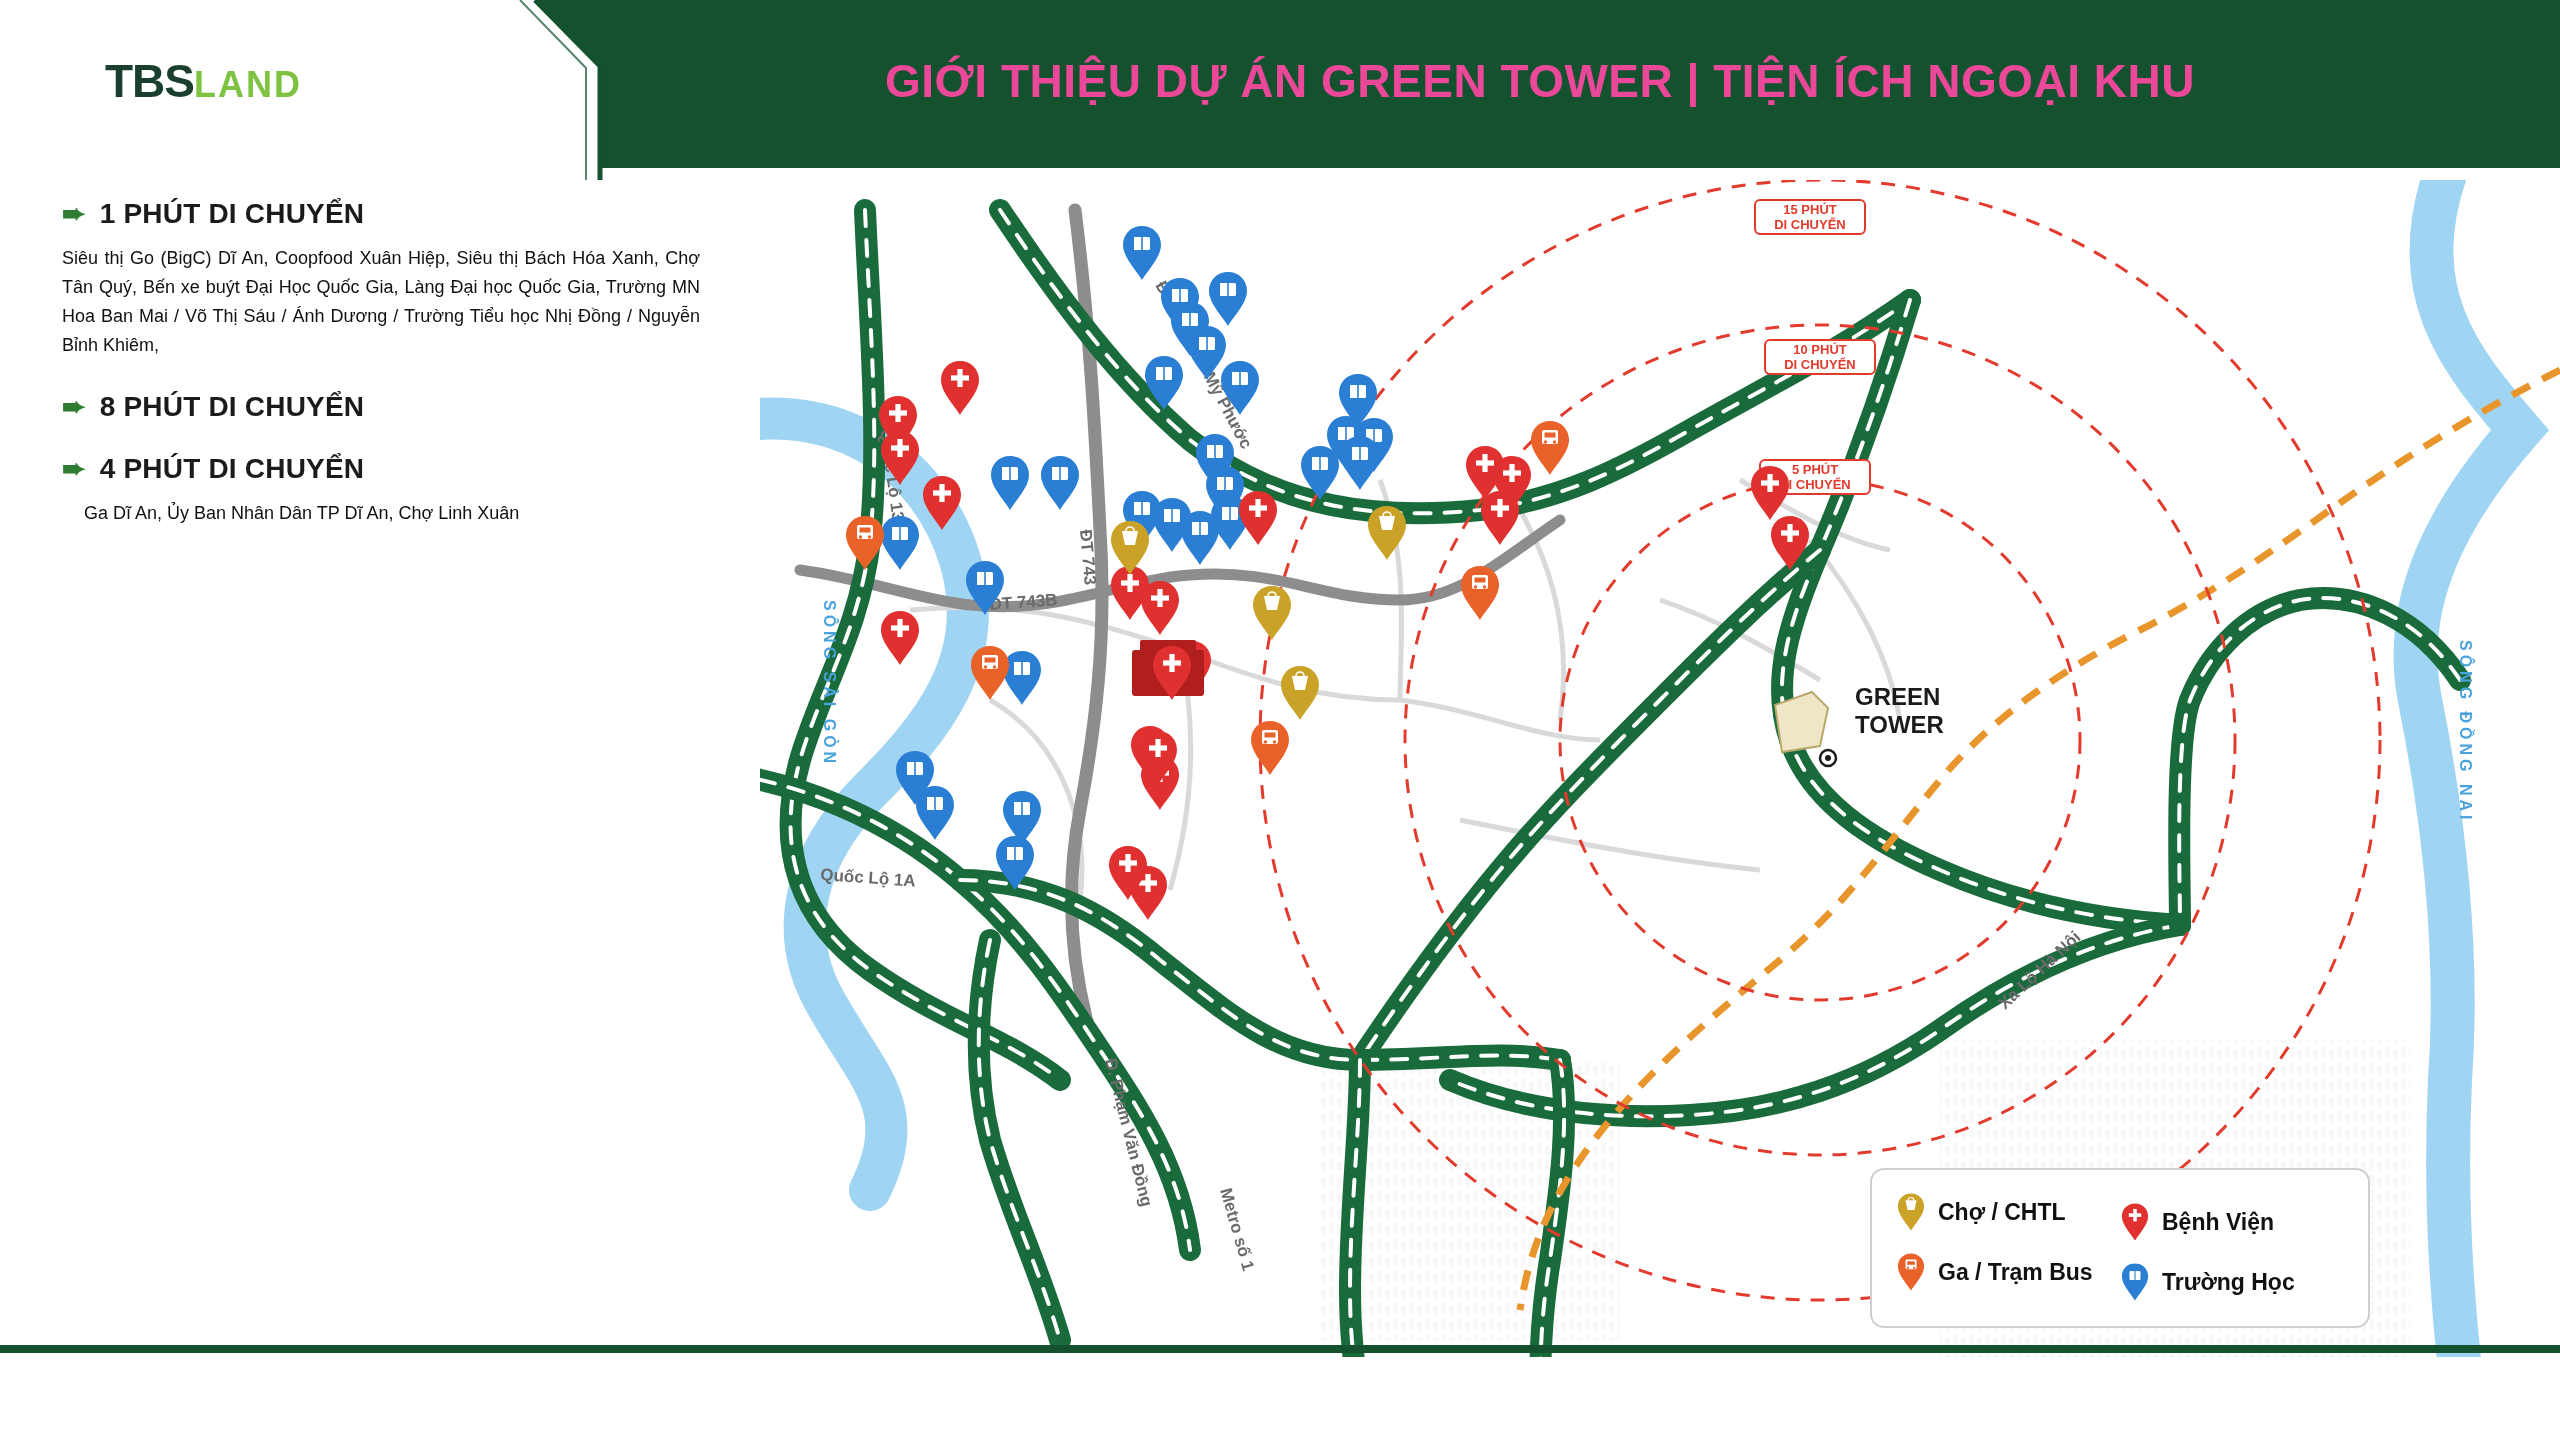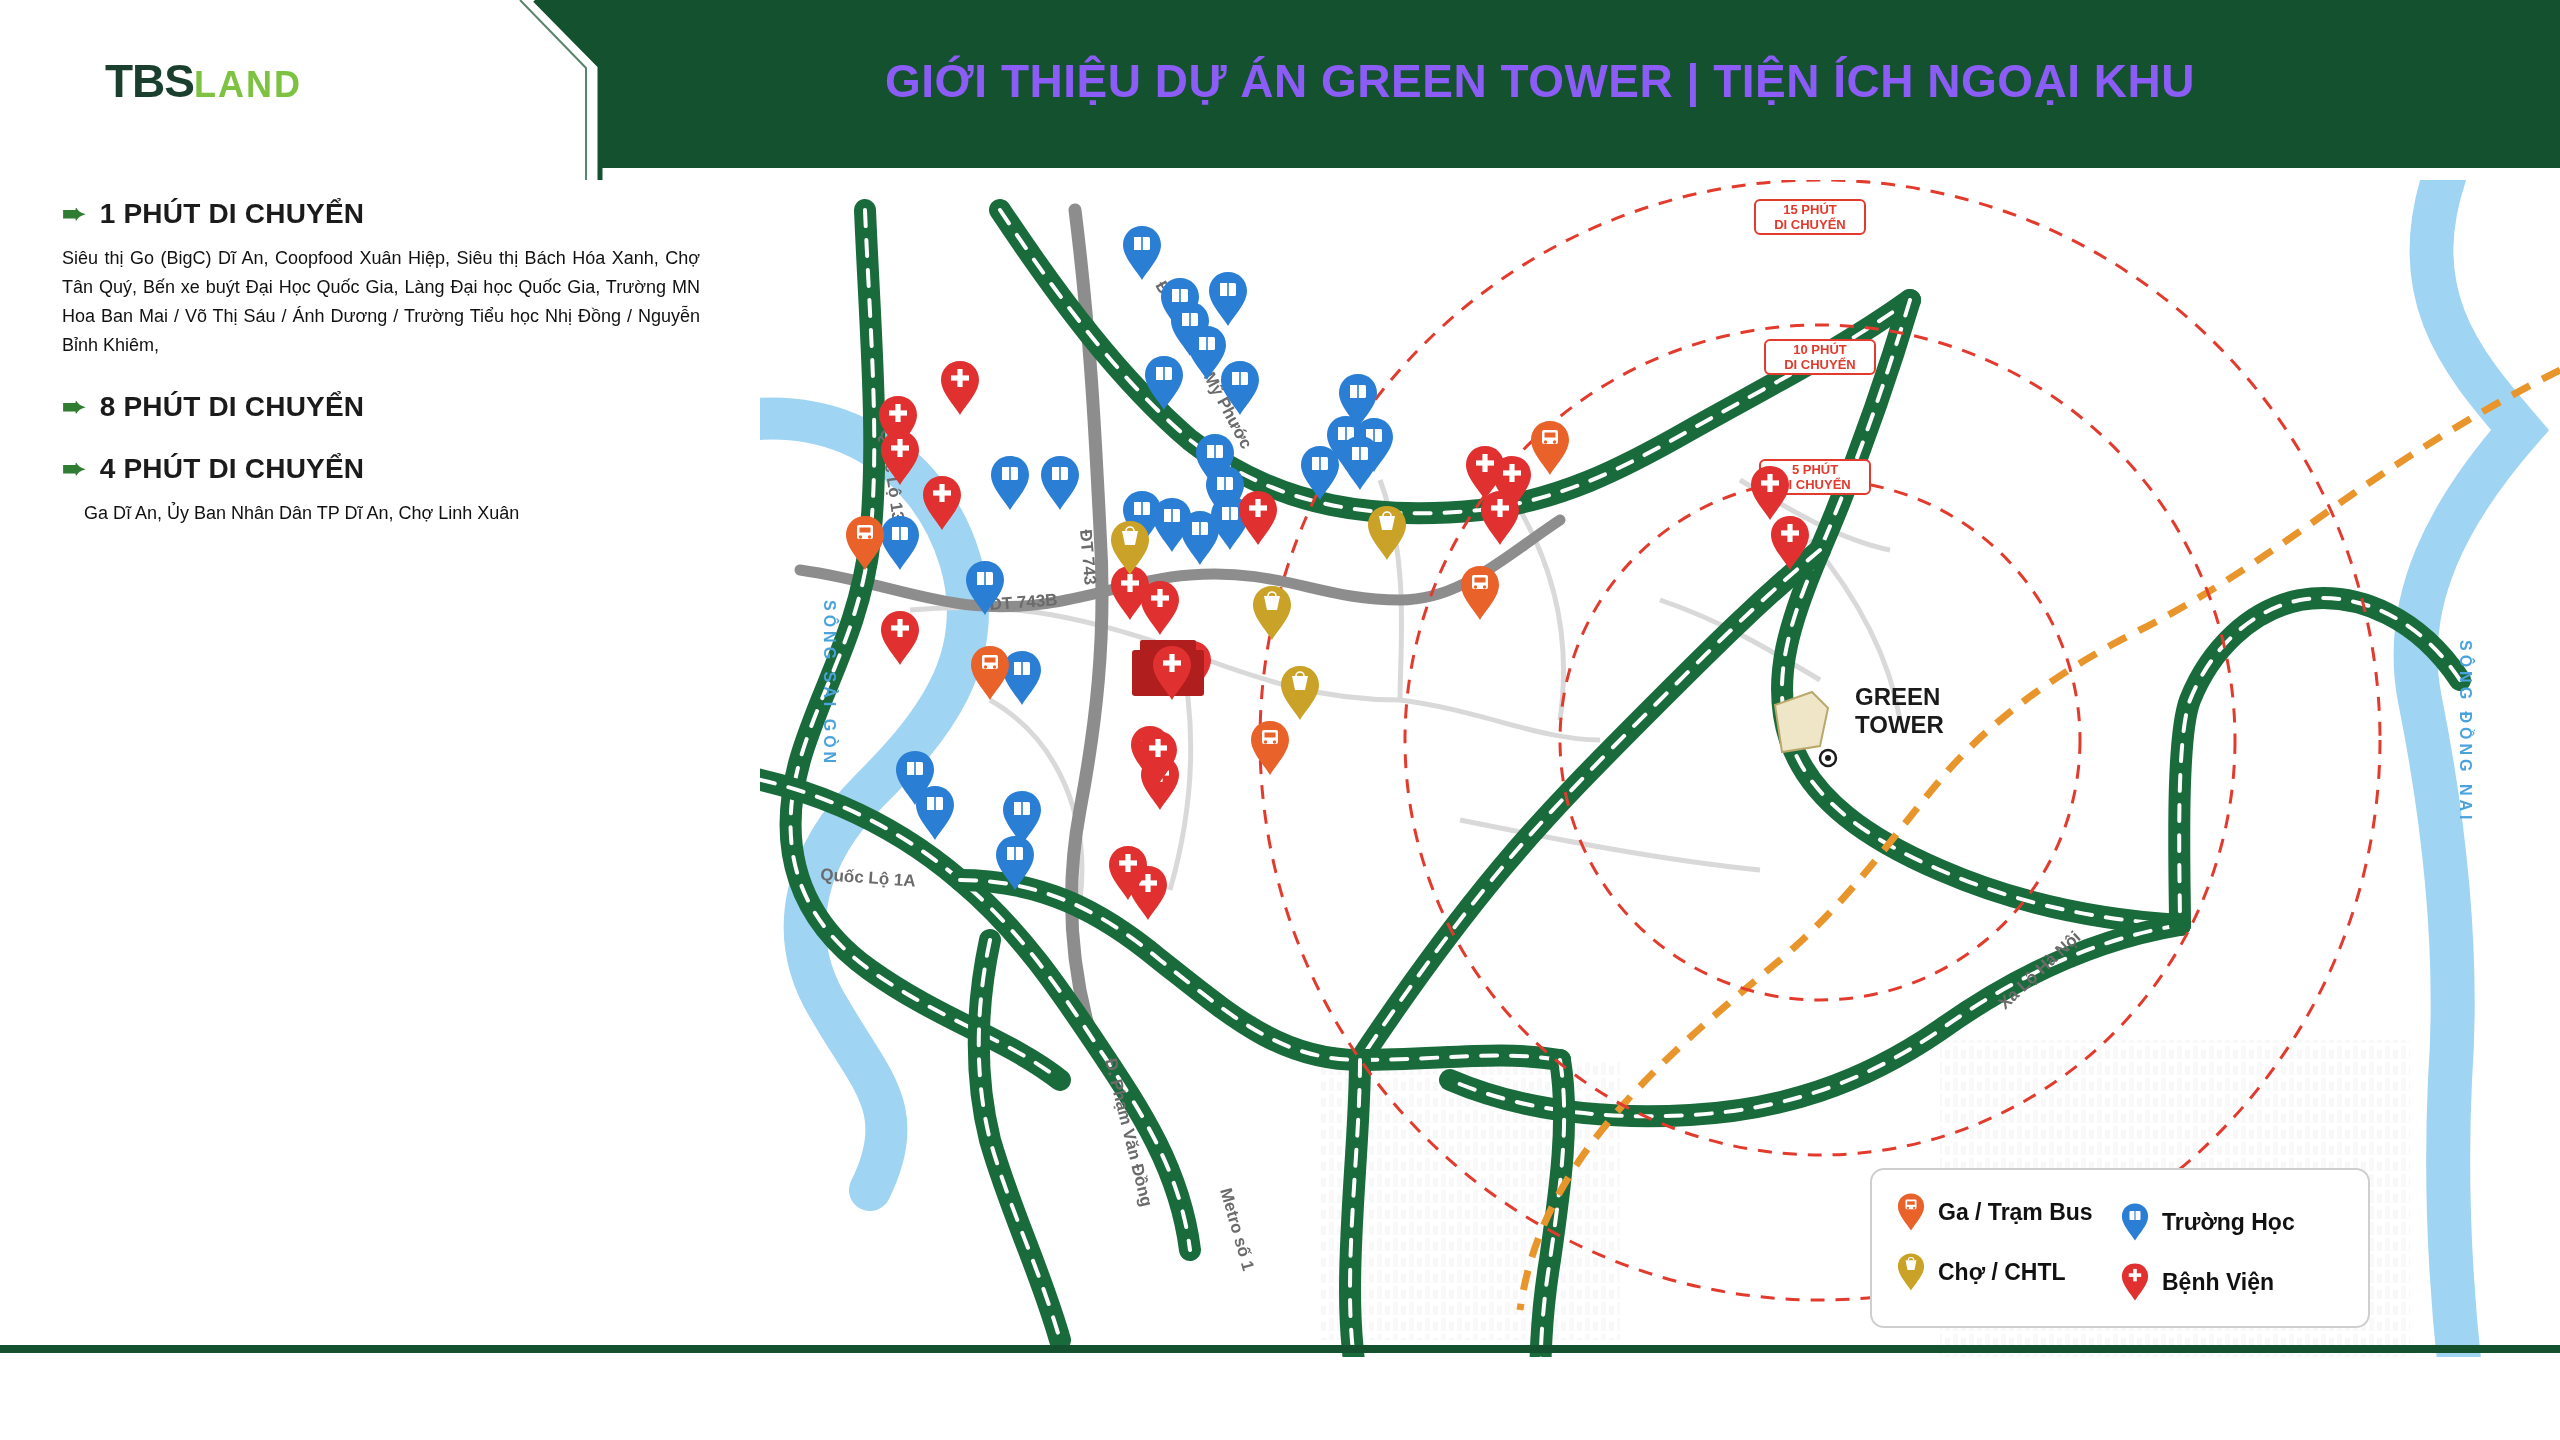--- a/index.html
+++ b/index.html
@@ -44,21 +44,21 @@
   #logo {
     position: absolute; left: 105px; top: 58px;
     font-size: 46px; font-weight: bold; letter-spacing: -1px;
     line-height: 1;
   }
   #logo .tbs { color: #1b3f2f; font-weight: 800; }
   #logo .land { color: #7ec242; font-weight: 600; font-size: 36px; letter-spacing: 2px; }
   #header-title {
     position: absolute; left: 590px; top: 54px;
     width: 1900px;
-    color: #8b5cf6;
+    color: #ec4899;
     font-size: 46px;
     font-weight: bold;
     letter-spacing: 0.5px;
     text-align: center;
     white-space: nowrap;
   }
 
   
   #left-panel {
     position: absolute; left: 0; top: 168px;
@@ -574,20 +574,42 @@
             <use href="#ico-school"></use>
           </g>
       </g>
     </svg>
   </div>
 
   <div id="legend">
     <div class="legend-row">
       <div class="legend-item">
         <svg class="legend-pin" viewBox="-20 -36 40 58">
+          <g fill="#c9a227">
+              <use href="#pinshape"></use>
+            </g>
+          <path d="M-8,-24 L8,-24 L5,-10 L-5,-10 Z" fill="#ffffff"></path>
+          <path d="M-4,-24 a4,4 0 0 1 8,0" fill="none" stroke="#ffffff" stroke-width="1.6"></path>
+        </svg>
+        <span>Chợ / CHTL</span>
+      </div>
+      <div class="legend-item">
+        <svg class="legend-pin" viewBox="-20 -36 40 58">
+          <g fill="#e03030">
+              <use href="#pinshape"></use>
+            </g>
+          <rect x="-2.6" y="-26" width="5.2" height="18" fill="#ffffff"></rect>
+          <rect x="-9" y="-19.6" width="18" height="5.2" fill="#ffffff"></rect>
+        </svg>
+        <span>Bệnh Viện</span>
+      </div>
+    </div>
+    <div class="legend-row">
+      <div class="legend-item">
+        <svg class="legend-pin" viewBox="-20 -36 40 58">
           <g fill="#e8622a">
               <use href="#pinshape"></use>
             </g>
           <rect x="-8" y="-25" width="16" height="14" rx="2" fill="#ffffff"></rect>
           <rect x="-5.5" y="-22.5" width="11" height="5" fill="#e8622a"></rect>
           <circle cx="-4.5" cy="-13" r="1.7" fill="#e8622a"></circle>
           <circle cx="4.5" cy="-13" r="1.7" fill="#e8622a"></circle>
         </svg>
         <span>Ga / Trạm Bus</span>
       </div>
@@ -595,39 +617,17 @@
         <svg class="legend-pin" viewBox="-20 -36 40 58">
           <g fill="#2a7fd4">
               <use href="#pinshape"></use>
             </g>
           <rect x="-8" y="-23" width="16" height="13" rx="1.5" fill="#ffffff"></rect>
           <line x1="0" y1="-23" x2="0" y2="-10" stroke="#2a7fd4" stroke-width="1.6"></line>
         </svg>
         <span>Trường Học</span>
       </div>
     </div>
-    <div class="legend-row">
-      <div class="legend-item">
-        <svg class="legend-pin" viewBox="-20 -36 40 58">
-          <g fill="#c9a227">
-              <use href="#pinshape"></use>
-            </g>
-          <path d="M-8,-24 L8,-24 L5,-10 L-5,-10 Z" fill="#ffffff"></path>
-          <path d="M-4,-24 a4,4 0 0 1 8,0" fill="none" stroke="#ffffff" stroke-width="1.6"></path>
-        </svg>
-        <span>Chợ / CHTL</span>
-      </div>
-      <div class="legend-item">
-        <svg class="legend-pin" viewBox="-20 -36 40 58">
-          <g fill="#e03030">
-              <use href="#pinshape"></use>
-            </g>
-          <rect x="-2.6" y="-26" width="5.2" height="18" fill="#ffffff"></rect>
-          <rect x="-9" y="-19.6" width="18" height="5.2" fill="#ffffff"></rect>
-        </svg>
-        <span>Bệnh Viện</span>
-      </div>
-    </div>
   </div>
 
   <div id="footer-line"></div>
   <div id="footer-line2"></div>
 </div>
 
 </body></html>

